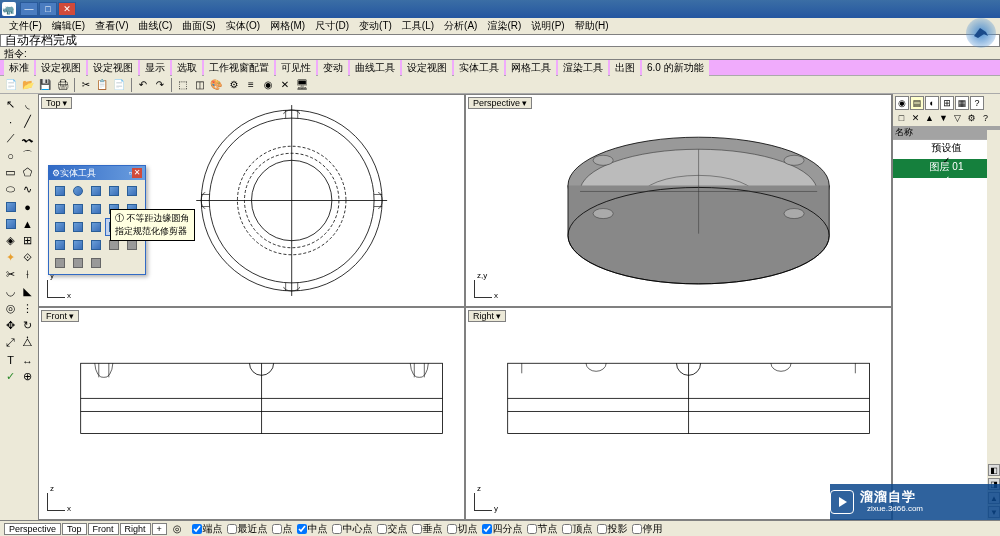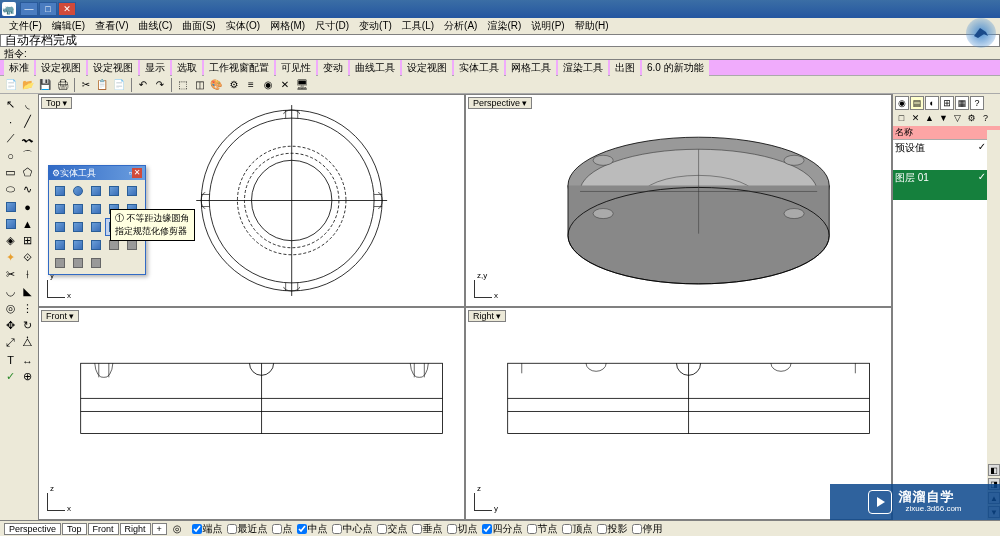--- a/index.html
+++ b/index.html
@@ -47,23 +47,23 @@
     .axis-x { position: absolute; bottom: 0; left: 0; width: 18px; height: 1px; background: #333; }
     .axis-ylabel { position: absolute; top: -2px; left: 3px; }
     .axis-xlabel { position: absolute; bottom: -2px; left: 20px; }
     
     
     .right-panel { width: 108px; background: #ece9d8; border-left: 1px solid #808080; display: flex; flex-direction: column; }
     .rp-tabs { height: 16px; display: flex; gap: 1px; padding: 2px; }
     .rp-tab { width: 14px; height: 14px; border: 1px solid #808080; background: #fff; cursor: pointer; display: flex; align-items: center; justify-content: center; font-size: 9px; }
     .rp-toolbar { height: 16px; display: flex; gap: 1px; padding: 0 2px; align-items: center; }
     .rp-tbbtn { width: 13px; height: 13px; cursor: pointer; display: flex; align-items: center; justify-content: center; font-size: 9px; }
-    .rp-header { height: 14px; background: #fca5a5; display: flex; font-size: 9px; border-bottom: 1px solid #aaa; padding: 0 2px; }
+    .rp-header { height: 14px; background: #a3a3a3; display: flex; font-size: 9px; border-bottom: 1px solid #aaa; padding: 0 2px; }
     .rp-list { flex: 1; background: #fff; font-size: 10px; }
-    .rp-row { display: flex; align-items: flex-start; padding: 1px 2px; height: 30px; }
+    .rp-row { display: flex; align-items: center; padding: 1px 2px; height: 19px; flex-direction: column; }
     .rp-row.active { background: #15803d; color: #fff; }
     .rp-name { flex: 1; }
     .rp-check { width: 12px; text-align: center; }
     .rp-color { width: 10px; height: 10px; }
     
     
     .statusbar { position: absolute; bottom: 0; left: 0; right: 0; height: 16px; background: #ece9d8; border-top: 1px solid #808080; display: flex; align-items: center; padding: 0 4px; font-size: 10px; }
     .status-tabs { display: flex; gap: 1px; }
     .status-tab { padding: 0 4px; border: 1px solid #808080; background: #fff; cursor: pointer; font-size: 9px; }
     .osnap-item { margin-left: 4px; display: flex; align-items: center; gap: 1px; }
@@ -74,21 +74,21 @@
     .fp-title { height: 14px; background: linear-gradient(to right, #316ac5, #6b9edf); color: #fff; font-size: 9px; padding: 0 3px; display: flex; align-items: center; }
     .fp-title-text { flex: 1; }
     .fp-close { width: 10px; height: 10px; background: #d04a3a; color: #fff; text-align: center; line-height: 10px; cursor: pointer; font-size: 8px; }
     .fp-body { display: flex; flex-wrap: wrap; padding: 2px; gap: 0; }
     .fp-btn { width: 18px; height: 18px; border: 1px solid transparent; cursor: pointer; display: flex; align-items: center; justify-content: center; }
     
     
     .tooltip { position: absolute; top: 209px; left: 110px; background: #ffffe1; border: 1px solid #000; padding: 2px 4px; font-size: 9px; z-index: 200; white-space: nowrap; }
     
     
-    .watermark { position: absolute; bottom: 16px; right: 0; width: 170px; height: 36px; background: rgba(10, 70, 140, 0.85); color: #fff; display: flex; align-items: center; justify-content: center; gap: 6px; font-size: 13px; z-index: 50; }
+    .watermark { position: absolute; bottom: 16px; right: 0; width: 170px; height: 36px; background: rgba(10, 70, 140, 0.85); color: #fff; display: flex; align-items: center; justify-content: flex-start; gap: 6px; font-size: 13px; z-index: 50; }
     .wm-icon { width: 24px; height: 24px; border: 1.5px solid #fff; border-radius: 4px; display: flex; align-items: center; justify-content: center; }
     .wm-text { display: flex; flex-direction: column; line-height: 1.1; }
     .wm-main { font-weight: bold; letter-spacing: 1px; }
     .wm-sub { font-size: 8px; margin-left: 7px; }
     
     
     svg.vp-svg { position: absolute; top: 0; left: 0; width: 100%; height: 100%; }
     
     
     .bird-logo { width: 30px; height: 30px; background: radial-gradient(circle, #5090d0, transparent); border-radius: 50%; position: absolute; top: 18px; right: 4px; display: flex; align-items: center; justify-content: center; }

